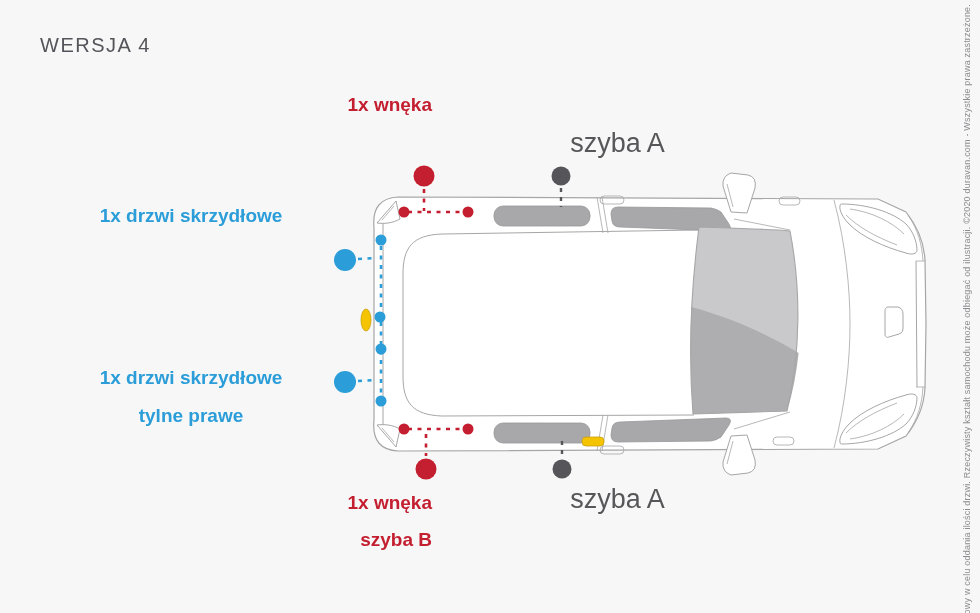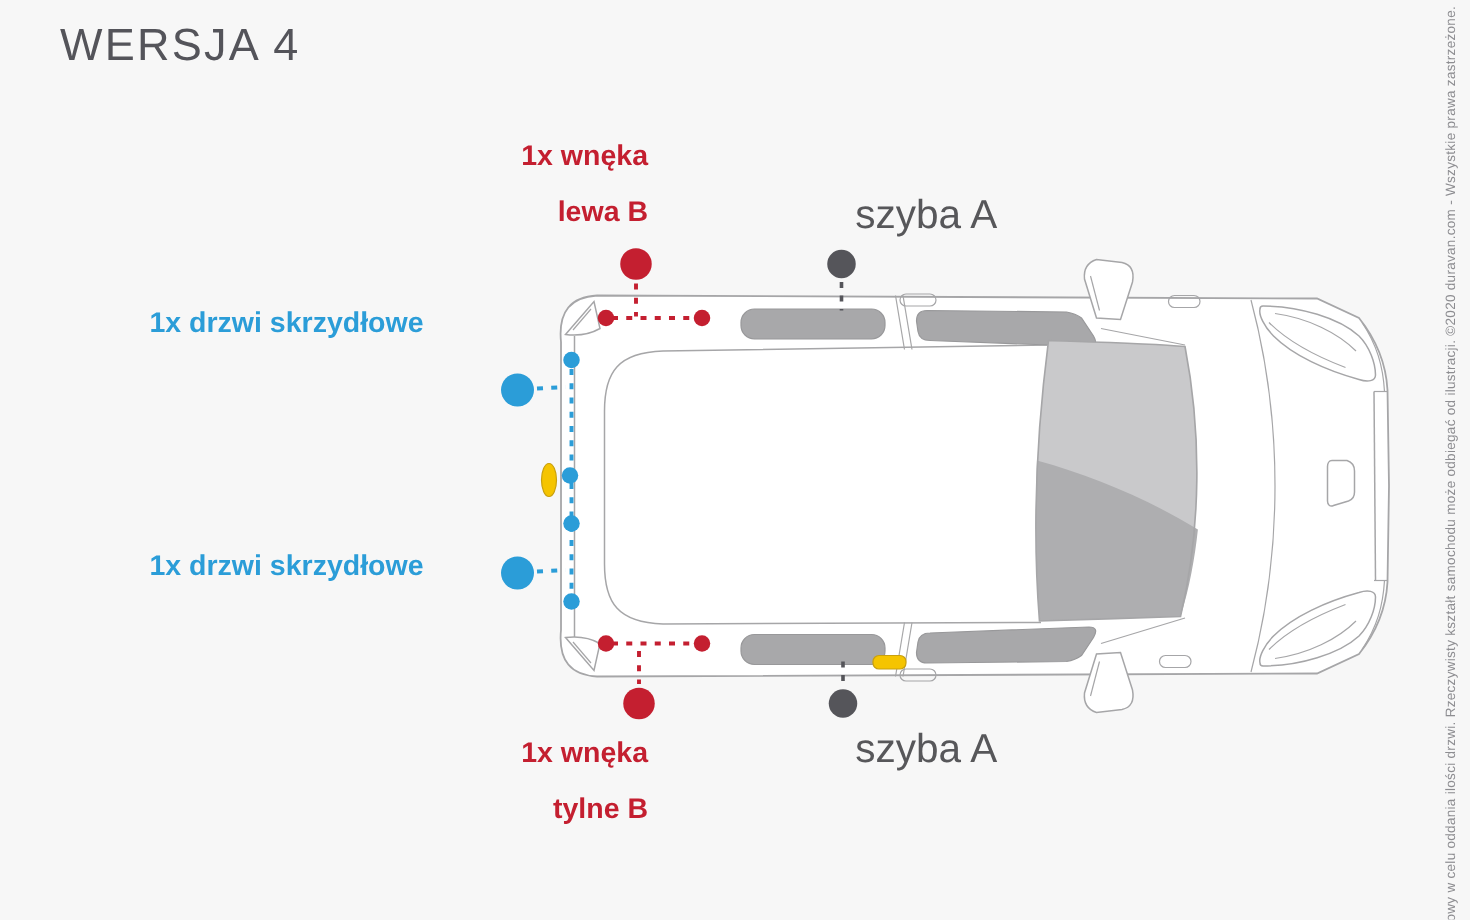--- a/index.html
+++ b/index.html
@@ -4,21 +4,21 @@
 <style>
   html,body{margin:0;padding:0;}
   body{
     width:980px;height:613px;position:relative;overflow:hidden;
     background:var(--background,#f7f7f7);
     font-family:"Liberation Sans", sans-serif;
   }
   .abs{position:absolute;}
   #stage{position:absolute;left:0;top:0;width:980px;height:613px;}
   .page-title{
-    left:40px;top:14px;font-size:30px;font-weight:500;letter-spacing:1.5px;
+    left:40px;top:34px;font-size:20px;font-weight:500;letter-spacing:1.5px;
     color:#54545a;
   }
   .callout-label{line-height:37px;font-size:19px;font-weight:bold;}
   .callout-label span{display:block;}
   .lbl-red{color:var(--red,#c41f30);text-align:right;}
   .lbl-blue{color:var(--blue,#2b9dd8);text-align:center;line-height:38px;}
   .lbl-gray{color:var(--gray,#57575a);text-align:center;font-weight:400;font-size:27px;}
   #lbl-wneka-lewa{left:230px;top:86px;width:202px;}
   #lbl-szyba-top{left:560px;top:128px;width:115px;}
   #lbl-drzwi-lewe{left:40px;top:197px;width:302px;}
@@ -165,33 +165,33 @@
   <g>
     <circle class="dotG" cx="562" cy="469" r="9.5"></circle>
     <path class="dashG" d="M 562,441 L 562,457"></path>
   </g>
 </svg>
 
 <div class="abs page-title">WERSJA 4</div>
 
 <div class="abs callout-label lbl-red" id="lbl-wneka-lewa">
   <span>1x wnęka</span>
-  <span>lewa B</span>
 </div>
 
 <div class="abs lbl-gray" id="lbl-szyba-top">szyba A</div>
 
 <div class="abs callout-label lbl-blue" id="lbl-drzwi-lewe">
   <span>1x drzwi skrzydłowe</span>
 </div>
 
 <div class="abs callout-label lbl-blue" id="lbl-drzwi-prawe">
   <span>1x drzwi skrzydłowe</span>
+  <span>tylne prawe</span>
 </div>
 
 <div class="abs callout-label lbl-red" id="lbl-wneka-prawa">
   <span>1x wnęka</span>
-  <span>tylne B</span>
+  <span>szyba B</span>
 </div>
 
 <div class="abs lbl-gray" id="lbl-szyba-bottom">szyba A</div>
 
 <div class="abs footnote">*rzut poglądowy w celu oddania ilości drzwi. Rzeczywisty kształt samochodu może odbiegać od ilustracji. ©2020 duravan.com - Wszystkie prawa zastrzeżone.</div>
 
 </body></html>

